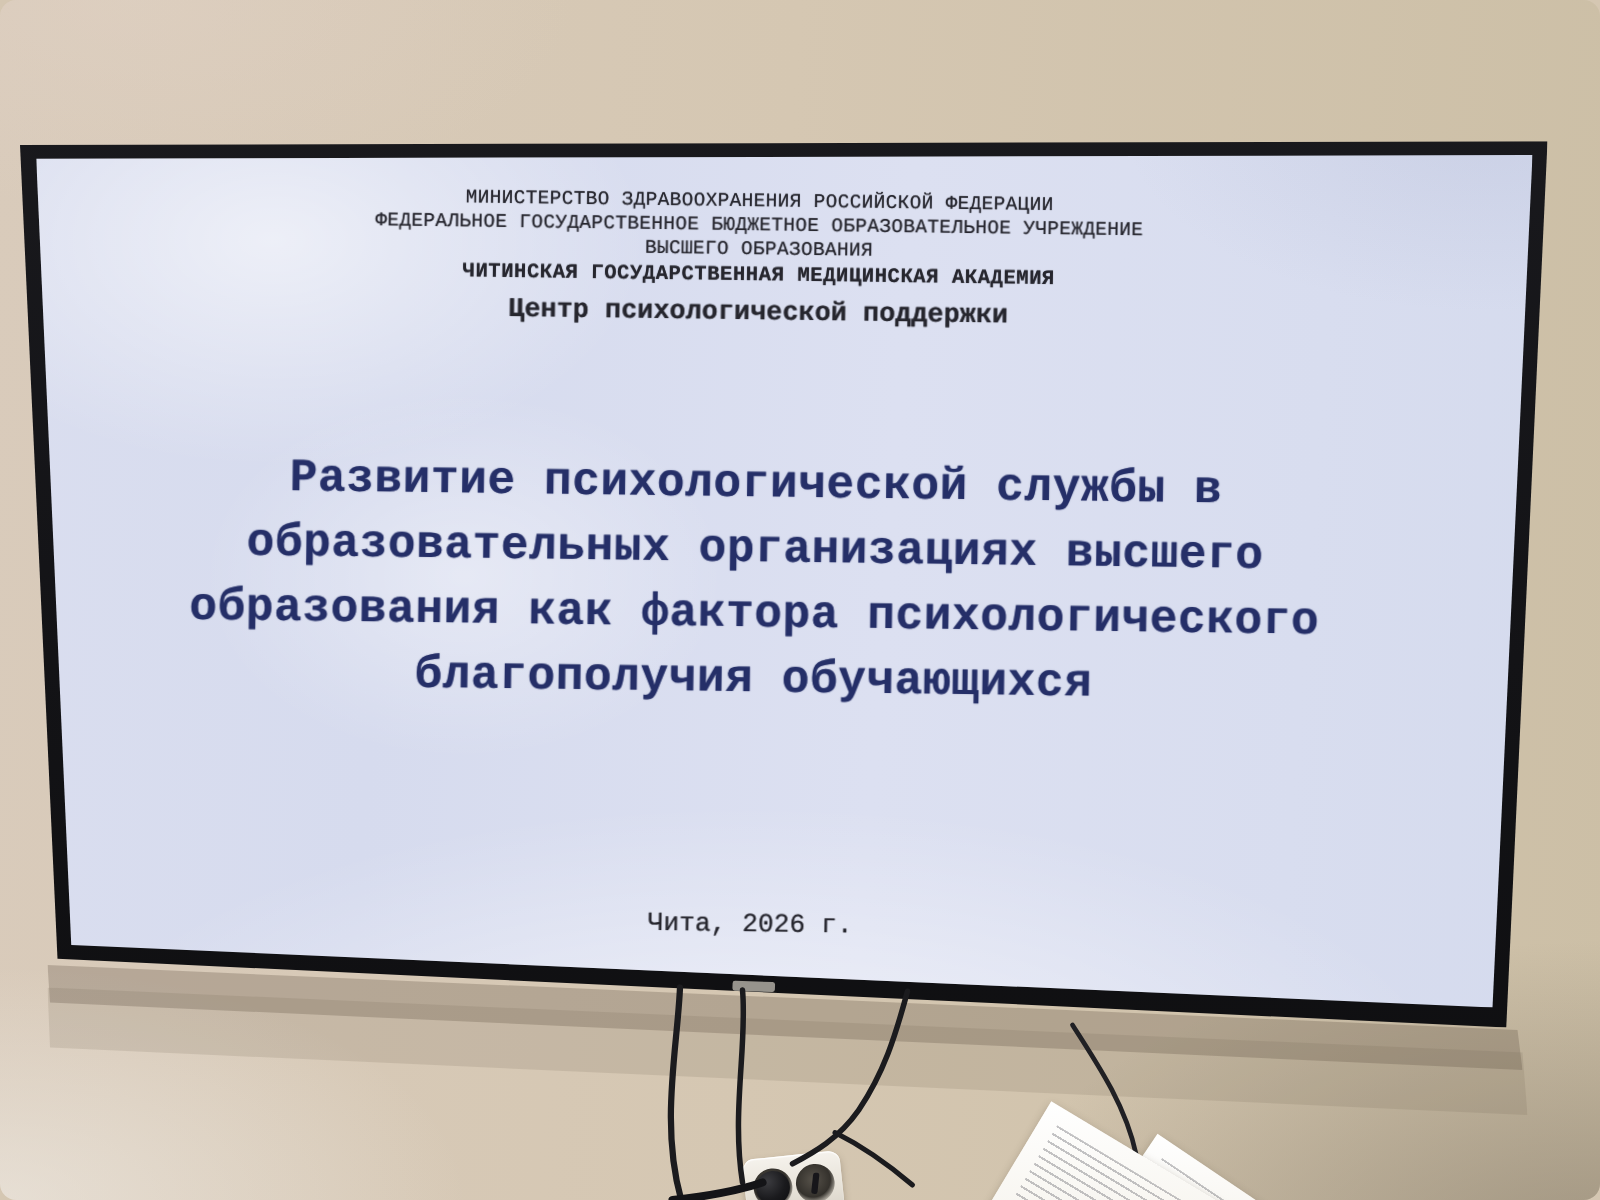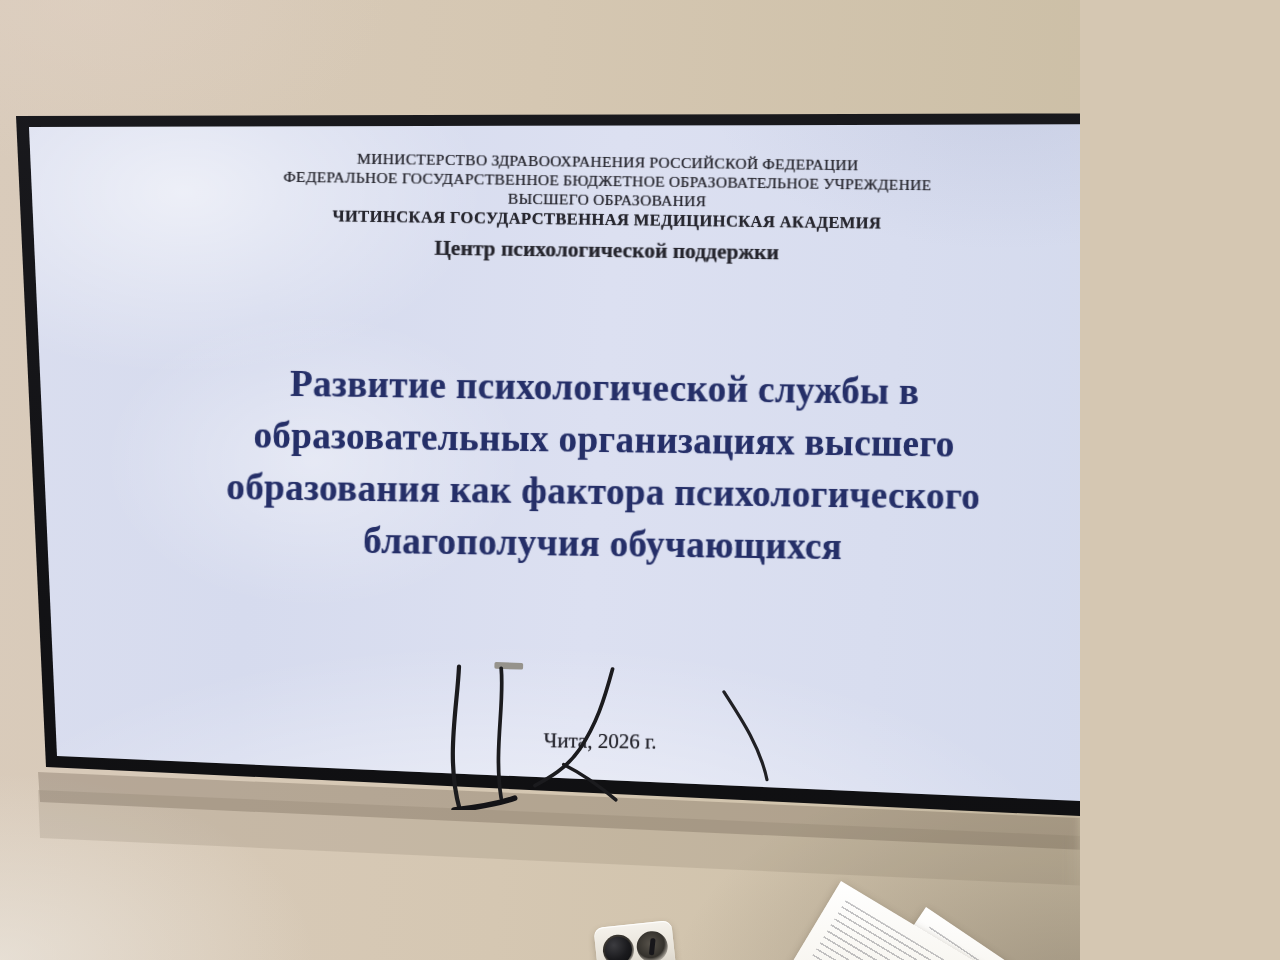--- a/index.html
+++ b/index.html
@@ -1,17 +1,17 @@
 <!DOCTYPE html>
 <html><head>
 <meta charset="utf-8">
 <style>
   html,body{margin:0;padding:0;background:#d5c7b2;}
-  #stage{position:relative;width:1080px;height:960px;overflow:hidden;
-         font-family:Liberation Serif, serif;}
+  #stage{position:relative;width:1280px;height:960px;overflow:hidden;
+         font-family:Liberation Mono, monospace;border-radius:13px;}
 
   
   .wall{position:absolute;inset:0;
     background:
       radial-gradient(55% 38% at 100% 105%, rgba(122,111,95,.55), transparent 70%),
       radial-gradient(45% 30% at 0% 100%, rgba(242,239,233,.55), transparent 65%),
       radial-gradient(40% 25% at 8% 0%, rgba(226,211,198,.45), transparent 70%),
       linear-gradient(93deg,#d9cbbb 0%,#d5c7b2 48%,#ccbfa6 100%);}
 
   

